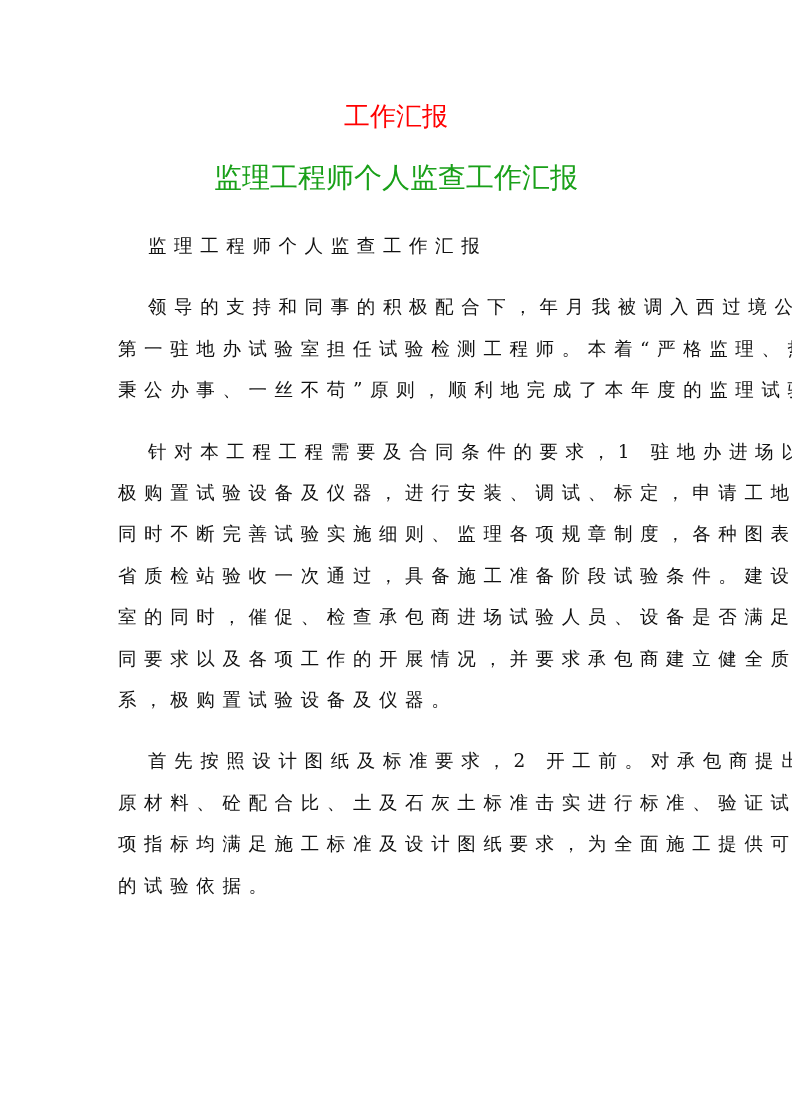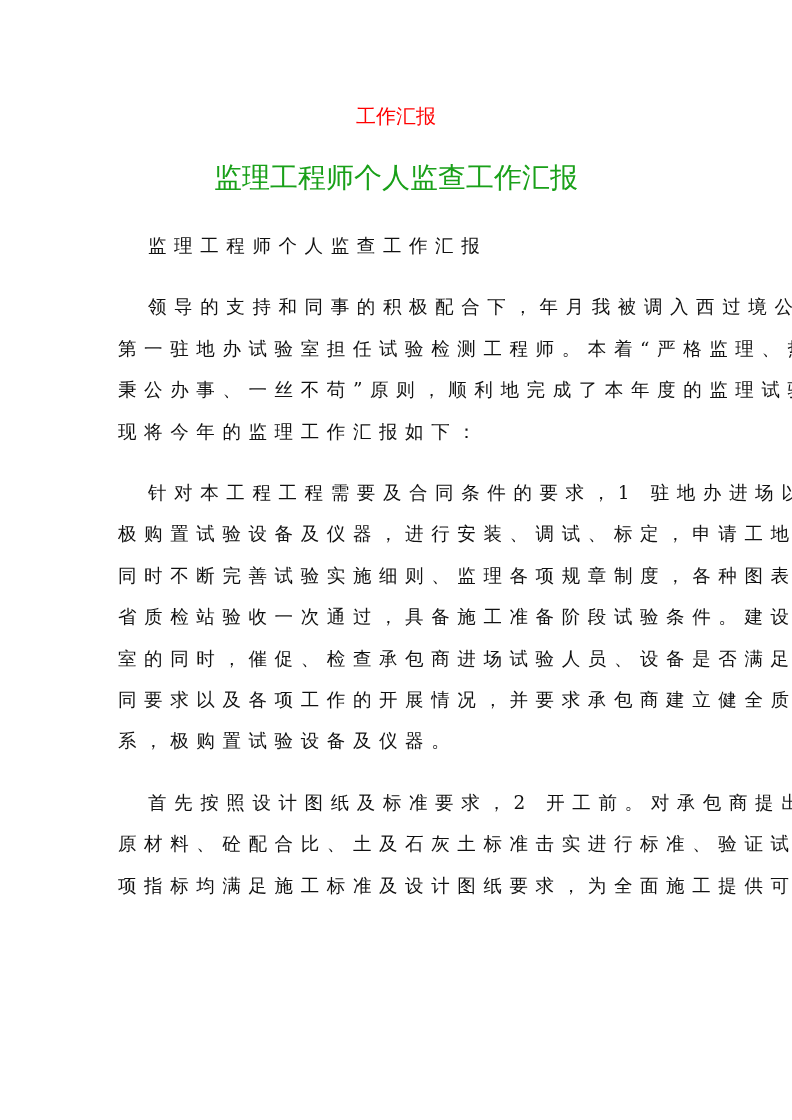--- a/index.html
+++ b/index.html
@@ -21,21 +21,21 @@
     height: 1120px;
     background: #ffffff;
   }
   .title-main {
     position: absolute;
     left: 0;
     width: 792px;
     top: 99px;
     text-align: center;
     font-family: "DejaVu Sans", "Liberation Sans", sans-serif;
-    font-size: 20px;
+    font-size: 26px;
     line-height: 34px;
     color: #ff0000;
     letter-spacing: 0px;
   }
   .title-sub {
     position: absolute;
     left: 0;
     width: 792px;
     top: 160px;
     text-align: center;
@@ -84,33 +84,33 @@
   <div class="body">
 
     <p class="para heading" style="text-indent:0;">
       <span class="line first">监理工程师个人监查工作汇报</span>
     </p>
 
     <p class="para" style="text-indent:0;">
       <span class="line first">领导的支持和同事的积极配合下，年月我被调入西过境公路西段</span>
       <span class="line">第一驻地办试验室担任试验检测工程师。本着“严格监理、热情效劳、</span>
       <span class="line">秉公办事、一丝不苟”原则，顺利地完成了本年度的监理试验工作，</span>
-      <span class="line">现将今年的监理工作汇报如下：</span>
     </p>
 
     <p class="para" style="text-indent:0;">
       <span class="line first">针对本工程工程需要及合同条件的要求，1 驻地办进场以来。积</span>
       <span class="line">极购置试验设备及仪器，进行安装、调试、标定，申请工地临时资质，</span>
       <span class="line">同时不断完善试验实施细则、监理各项规章制度，各种图表上墙，经</span>
       <span class="line">省质检站验收一次通过，具备施工准备阶段试验条件。建设驻地试验</span>
       <span class="line">室的同时，催促、检查承包商进场试验人员、设备是否满足施工及合</span>
       <span class="line">同要求以及各项工作的开展情况，并要求承包商建立健全质量自检体</span>
       <span class="line">系，极购置试验设备及仪器。</span>
     </p>
 
     <p class="para" style="text-indent:0;">
       <span class="line first">首先按照设计图纸及标准要求，2 开工前。对承包商提出的各种</span>
       <span class="line">原材料、砼配合比、土及石灰土标准击实进行标准、验证试验，使各</span>
       <span class="line">项指标均满足施工标准及设计图纸要求，为全面施工提供可靠、准确</span>
+      <span class="line">的试验依据。</span>
     </p>
 
   </div>
 </div>
 
 </body></html>

